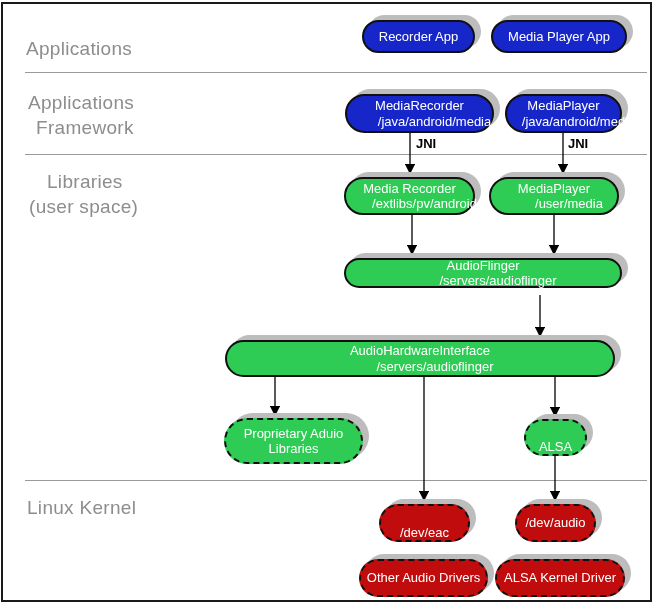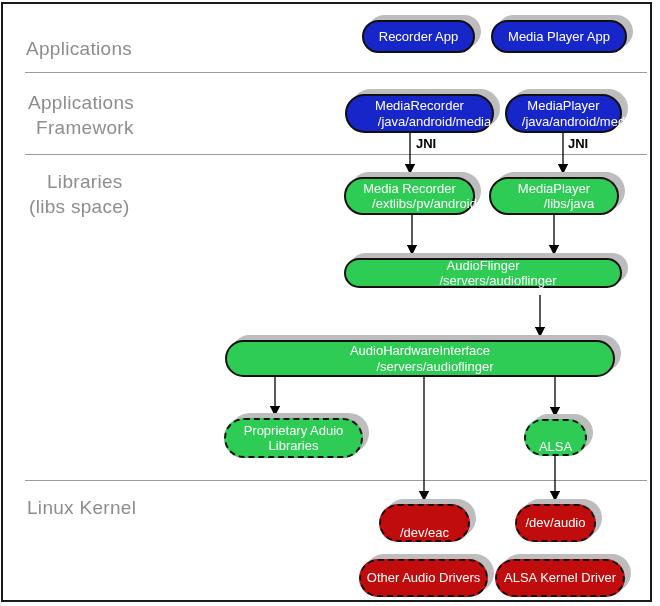--- a/index.html
+++ b/index.html
@@ -41,21 +41,21 @@
 
     <div class="layer-label" style="left:23px;top:32px;">
       <div>Applications</div>
     </div>
     <div class="layer-label" style="left:25px;top:86px;">
       <div>Applications</div>
       <div style="padding-left:8px;">Framework</div>
     </div>
     <div class="layer-label" style="left:26px;top:165px;">
       <div style="padding-left:18px;">Libraries</div>
-      <div>(libs space)</div>
+      <div>(user space)</div>
     </div>
     <div class="layer-label" style="left:24px;top:491px;">
       <div>Linux Kernel</div>
     </div>
 
     <svg class="wires" width="647" height="596" viewBox="0 0 647 596">
       <defs>
         <marker id="arr" viewBox="0 0 8 8" refX="7" refY="4" markerWidth="8" markerHeight="8" orient="auto">
           <path d="M0,0 L8,4 L0,8 Z" fill="#000"></path>
         </marker>
@@ -91,34 +91,34 @@
       <span class="t">MediaPlayer</span>
       <span class="s">/java/android/media</span>
     </div>
 
     <div class="pill green" style="left:341px;top:173px;width:131px;height:38px;">
       <span class="t">Media Recorder</span>
       <span class="s">/extlibs/pv/android</span>
     </div>
     <div class="pill green" style="left:486px;top:173px;width:130px;height:38px;">
       <span class="t">MediaPlayer</span>
-      <span class="s">/libs/java</span>
+      <span class="s">/user/media</span>
     </div>
 
     <div class="pill green" style="left:341px;top:254px;width:278px;height:30px;">
       <span class="t">AudioFlinger</span>
       <span class="s">/servers/audioflinger</span>
     </div>
 
     <div class="pill green" style="left:222px;top:336px;width:390px;height:37px;">
       <span class="t">AudioHardwareInterface</span>
       <span class="s">/servers/audioflinger</span>
     </div>
 
-    <div class="pill green dashed" style="left:221px;top:414px;width:139px;height:40px;">
+    <div class="pill green dashed" style="left:221px;top:414px;width:139px;height:46px;">
       <span class="t">Proprietary Aduio</span>
       <span class="t">Libraries</span>
     </div>
     <div class="pill green dashed" style="left:521px;top:415px;width:63px;height:37px;justify-content:flex-end;">
       <span class="t">ALSA</span>
     </div>
 
     <div class="pill red dashed" style="left:376px;top:500px;width:91px;height:38px;justify-content:flex-end;">
       <span class="t">/dev/eac</span>
     </div>

